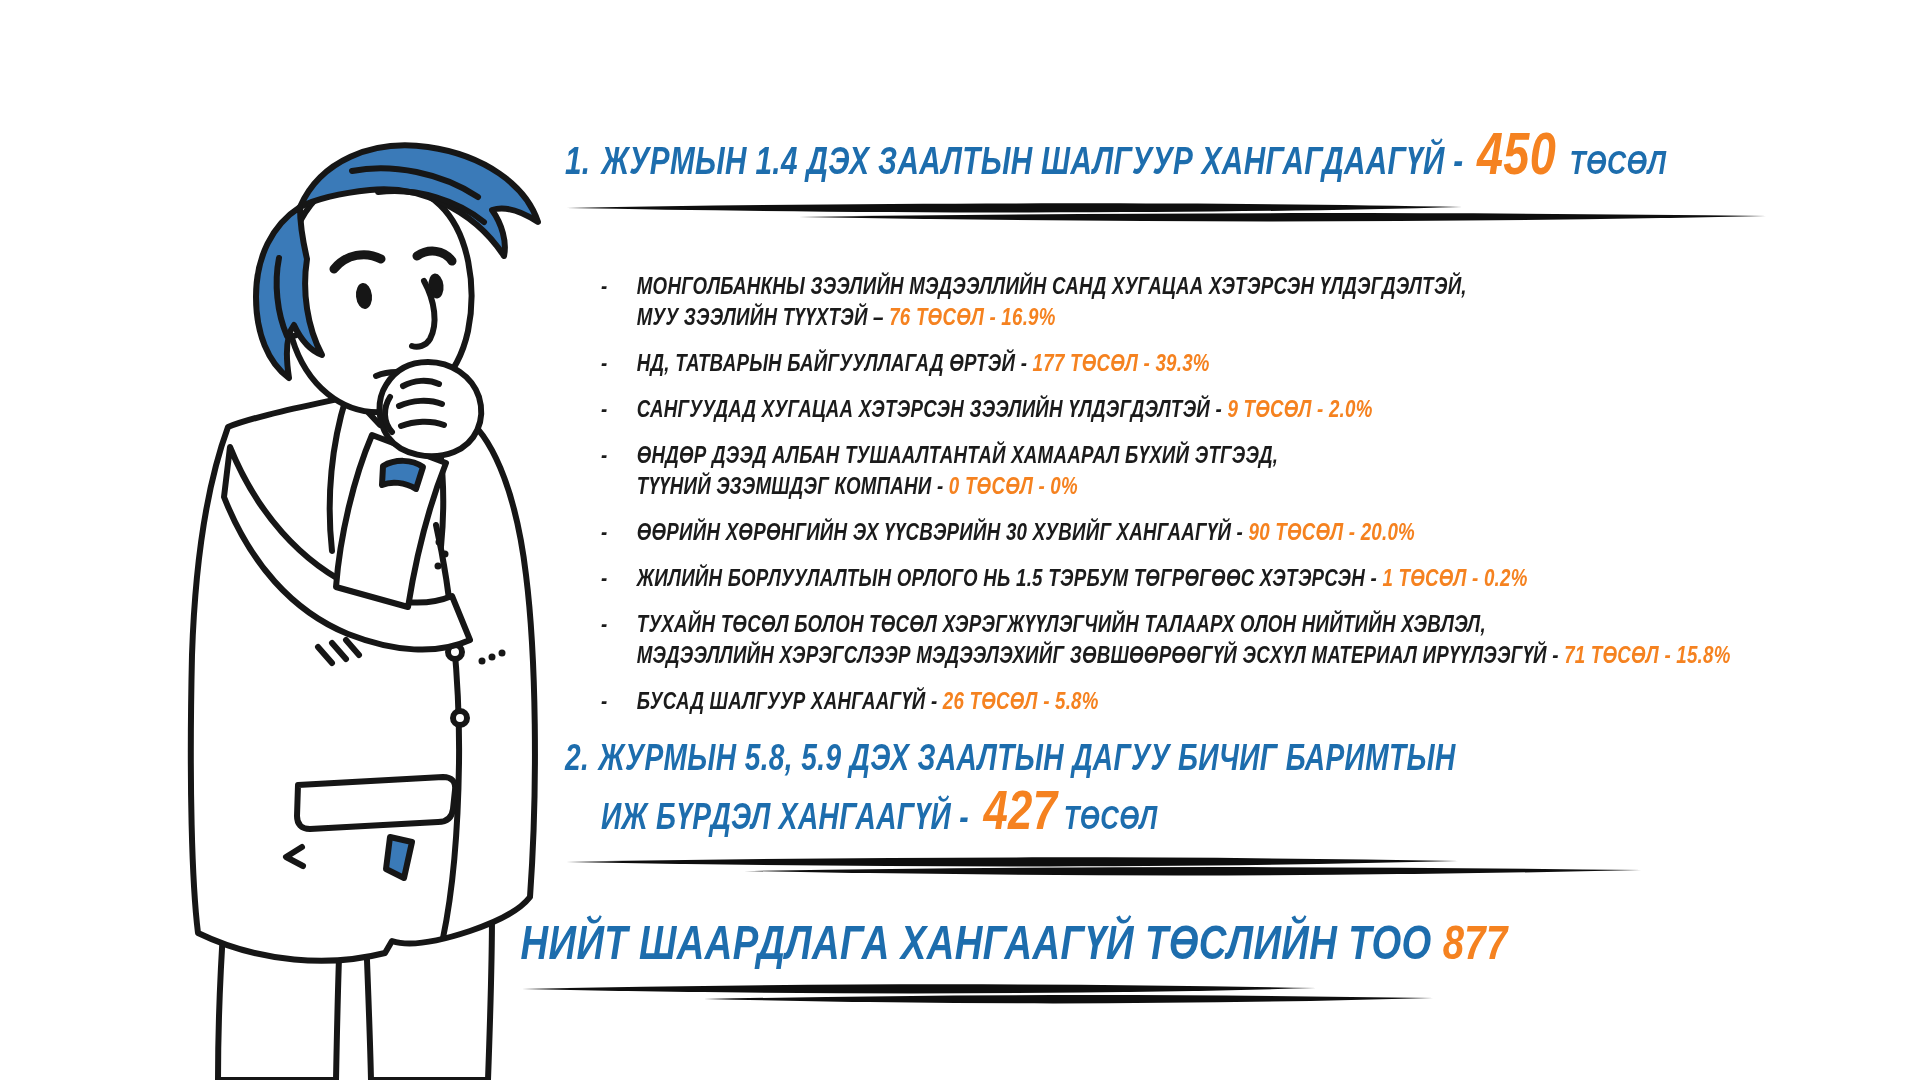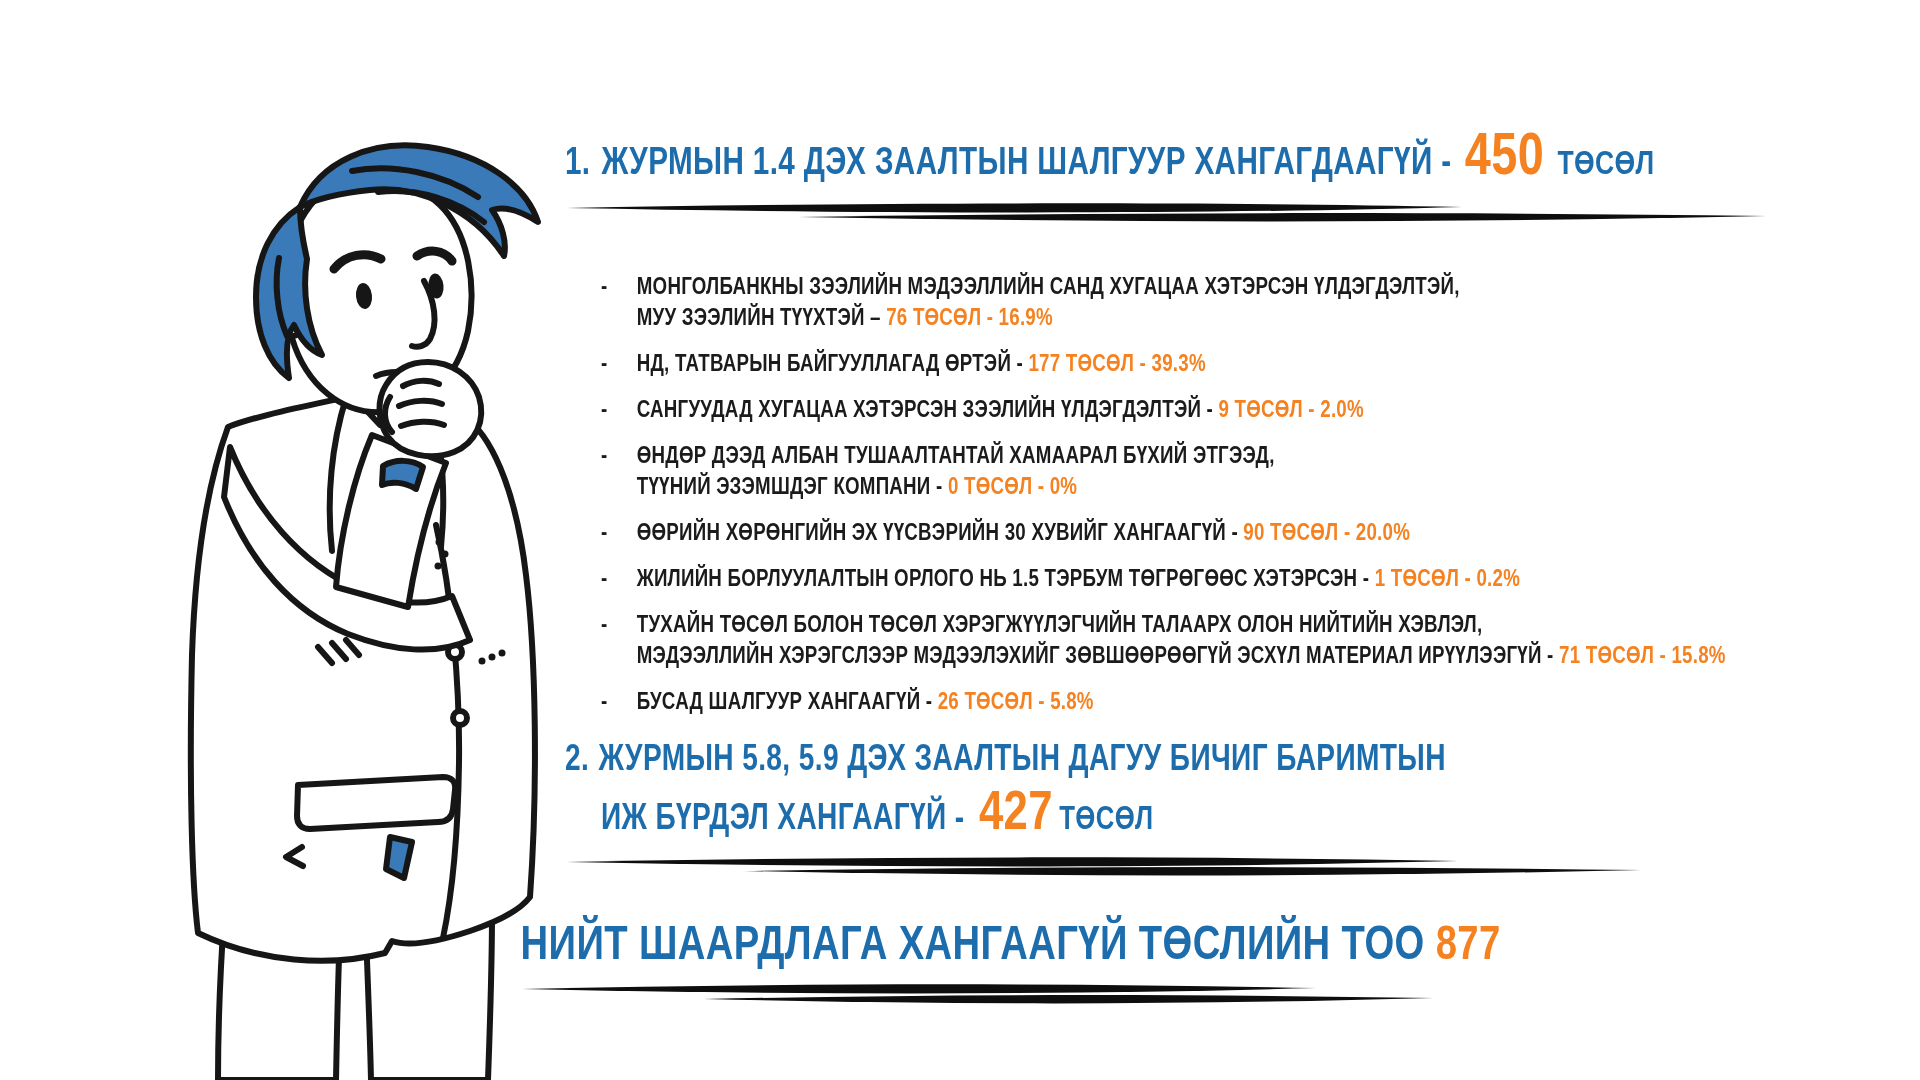--- a/index.html
+++ b/index.html
@@ -2,21 +2,21 @@
 <html><head>
 <meta charset="utf-8">
 <style>
   html,body{margin:0;padding:0;}
   body{
     width:1920px;height:1080px;position:relative;overflow:hidden;
     background:#ffffff;
     font-family:"Liberation Sans", sans-serif;
     -webkit-font-smoothing:antialiased;
   }
-  .canvas{position:absolute;inset:0;}
+  .canvas{position:absolute;inset:0;font-style:italic;}
 
   
   .figure{position:absolute;left:140px;top:95px;width:450px;height:985px;}
 
   
   .content{
     position:absolute;left:565px;top:122px;width:1560px;
     transform:scaleX(0.78);transform-origin:0 0;
     color:#1b1b1b;font-weight:bold;
   }

